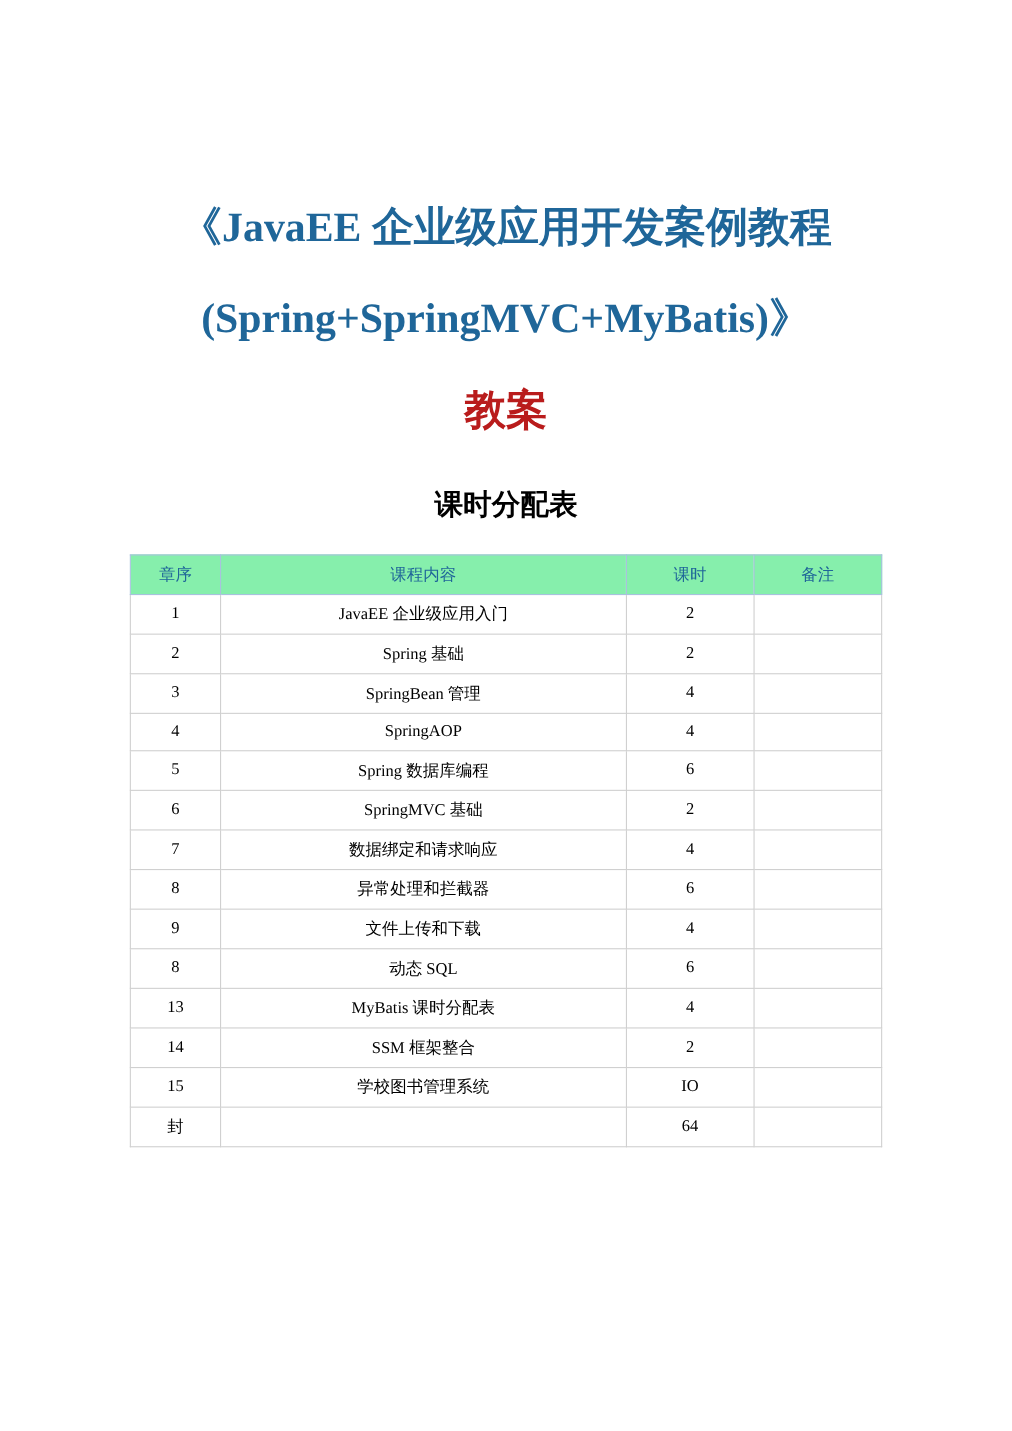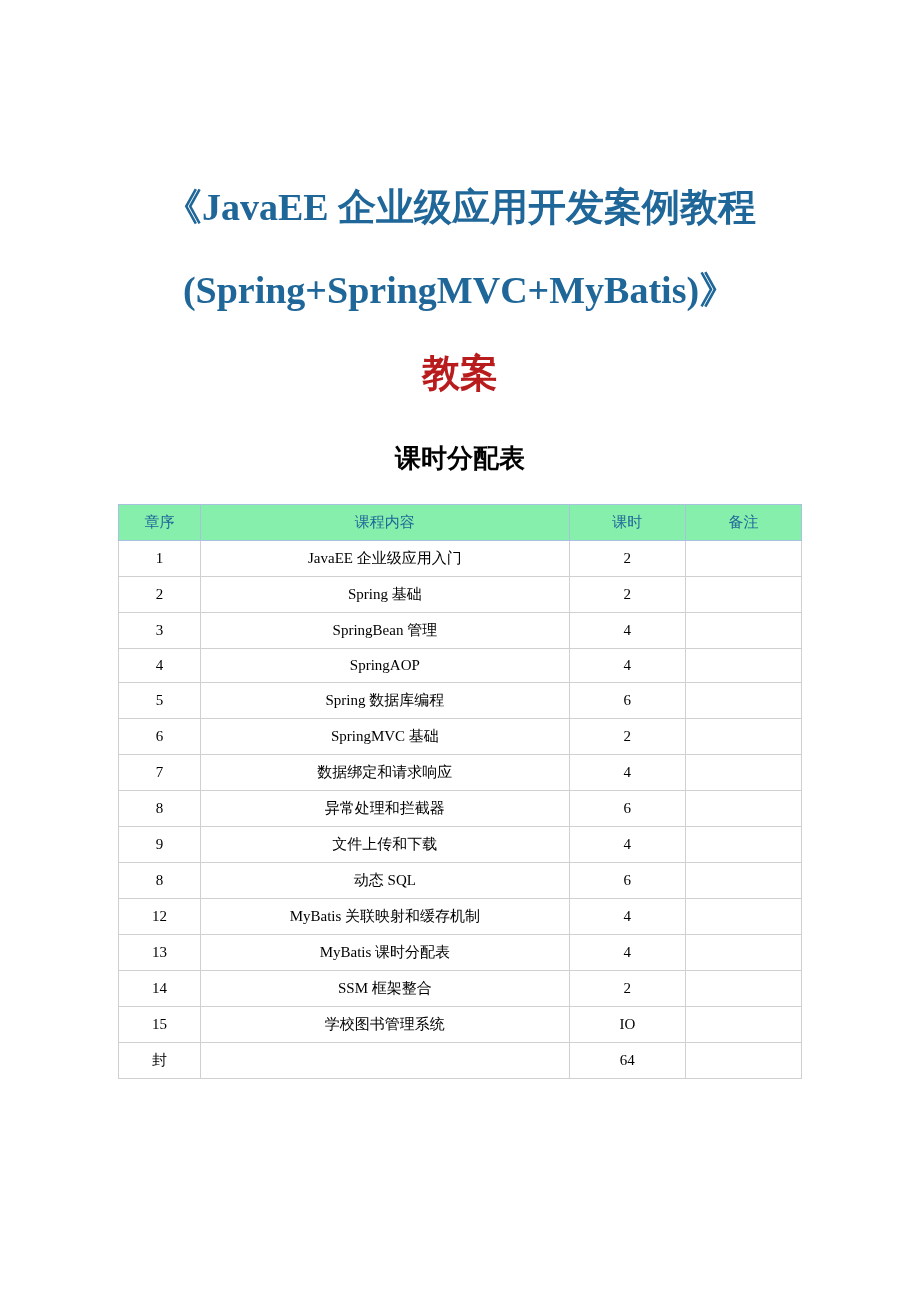--- a/index.html
+++ b/index.html
@@ -146,26 +146,20 @@
           <td class="col3">4</td>
           <td class="col4"></td>
         </tr>
         <tr>
           <td class="col1">8</td>
           <td class="col2">动态 SQL</td>
           <td class="col3">6</td>
           <td class="col4"></td>
         </tr>
         <tr>
-          <td class="col1">12</td>
-          <td class="col2">MyBatis 关联映射和缓存机制</td>
-          <td class="col3">4</td>
-          <td class="col4"></td>
-        </tr>
-        <tr>
           <td class="col1">13</td>
           <td class="col2">MyBatis 课时分配表</td>
           <td class="col3">4</td>
           <td class="col4"></td>
         </tr>
         <tr>
           <td class="col1">14</td>
           <td class="col2">SSM 框架整合</td>
           <td class="col3">2</td>
           <td class="col4"></td>

